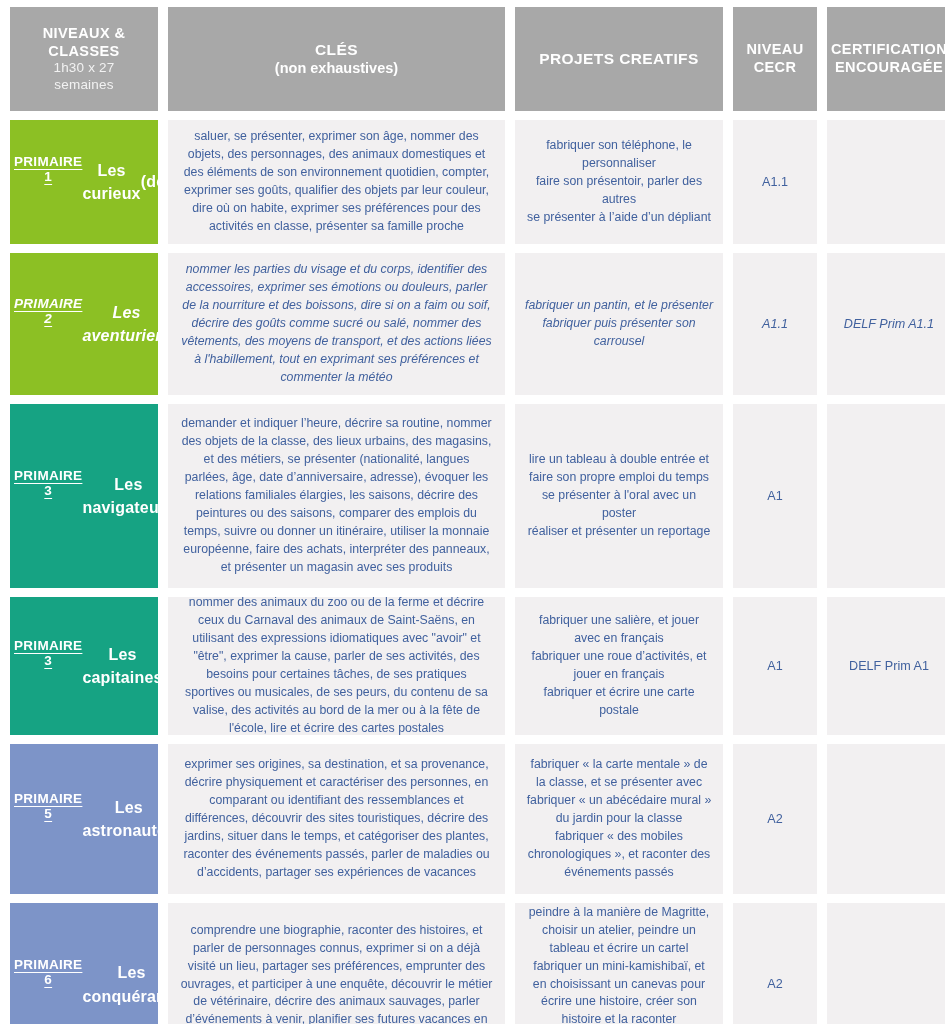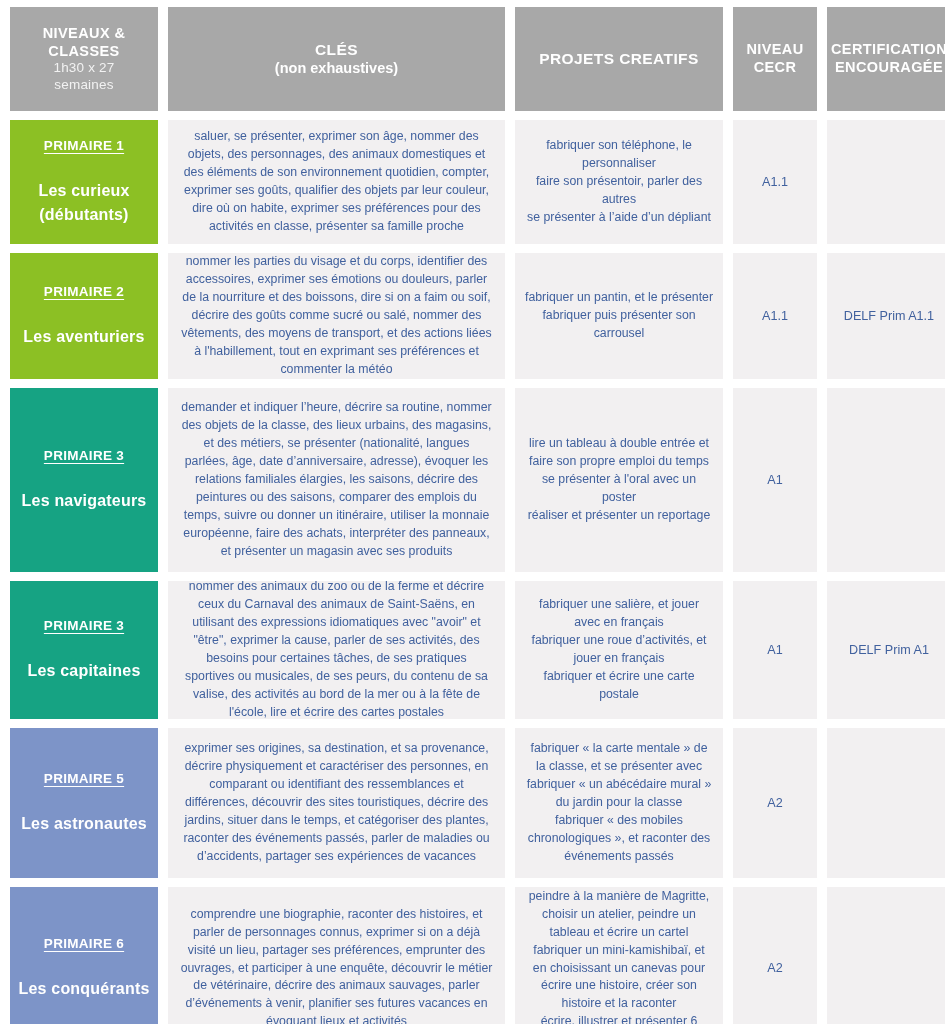--- a/index.html
+++ b/index.html
@@ -49,23 +49,21 @@
   }
   .hdr-paren {
     font-size: 14.5px;
     font-weight: bold;
     text-transform: none;
   }
 
   
   .level {
     display: flex;
-    flex-direction: column;
     align-items: center;
-    justify-content: center;
     text-align: center;
     color: #ffffff;
     padding: 8px 4px;
   }
   .level-name {
     font-size: 13.5px;
     font-weight: bold;
     text-decoration: underline;
     text-underline-offset: 3px;
     letter-spacing: 0.3px;
@@ -91,21 +89,21 @@
     line-height: 1.46;
   }
   .cell.comp { padding: 8px 12px; }
   .cell.proj { font-size: 12.3px; padding: 8px 10px; }
   .cell.cecr { font-size: 12.6px; }
   .cell.cert { font-size: 12.6px; }
   .cell p { margin: 0; }
 
   
   .r1 > * { height: 124px; }
-  .r2 > * { height: 126px; }
+  .r2 > * { height: 142px; font-style: italic; }
   .r3 > * { height: 184px; }
   .r4 > * { height: 138px; }
   .r5 > * { height: 150px; }
   .r6 > * { height: 163px; }
 
   .rowgroup { display: contents; }
 </style>
 </head>
 <body>
 

